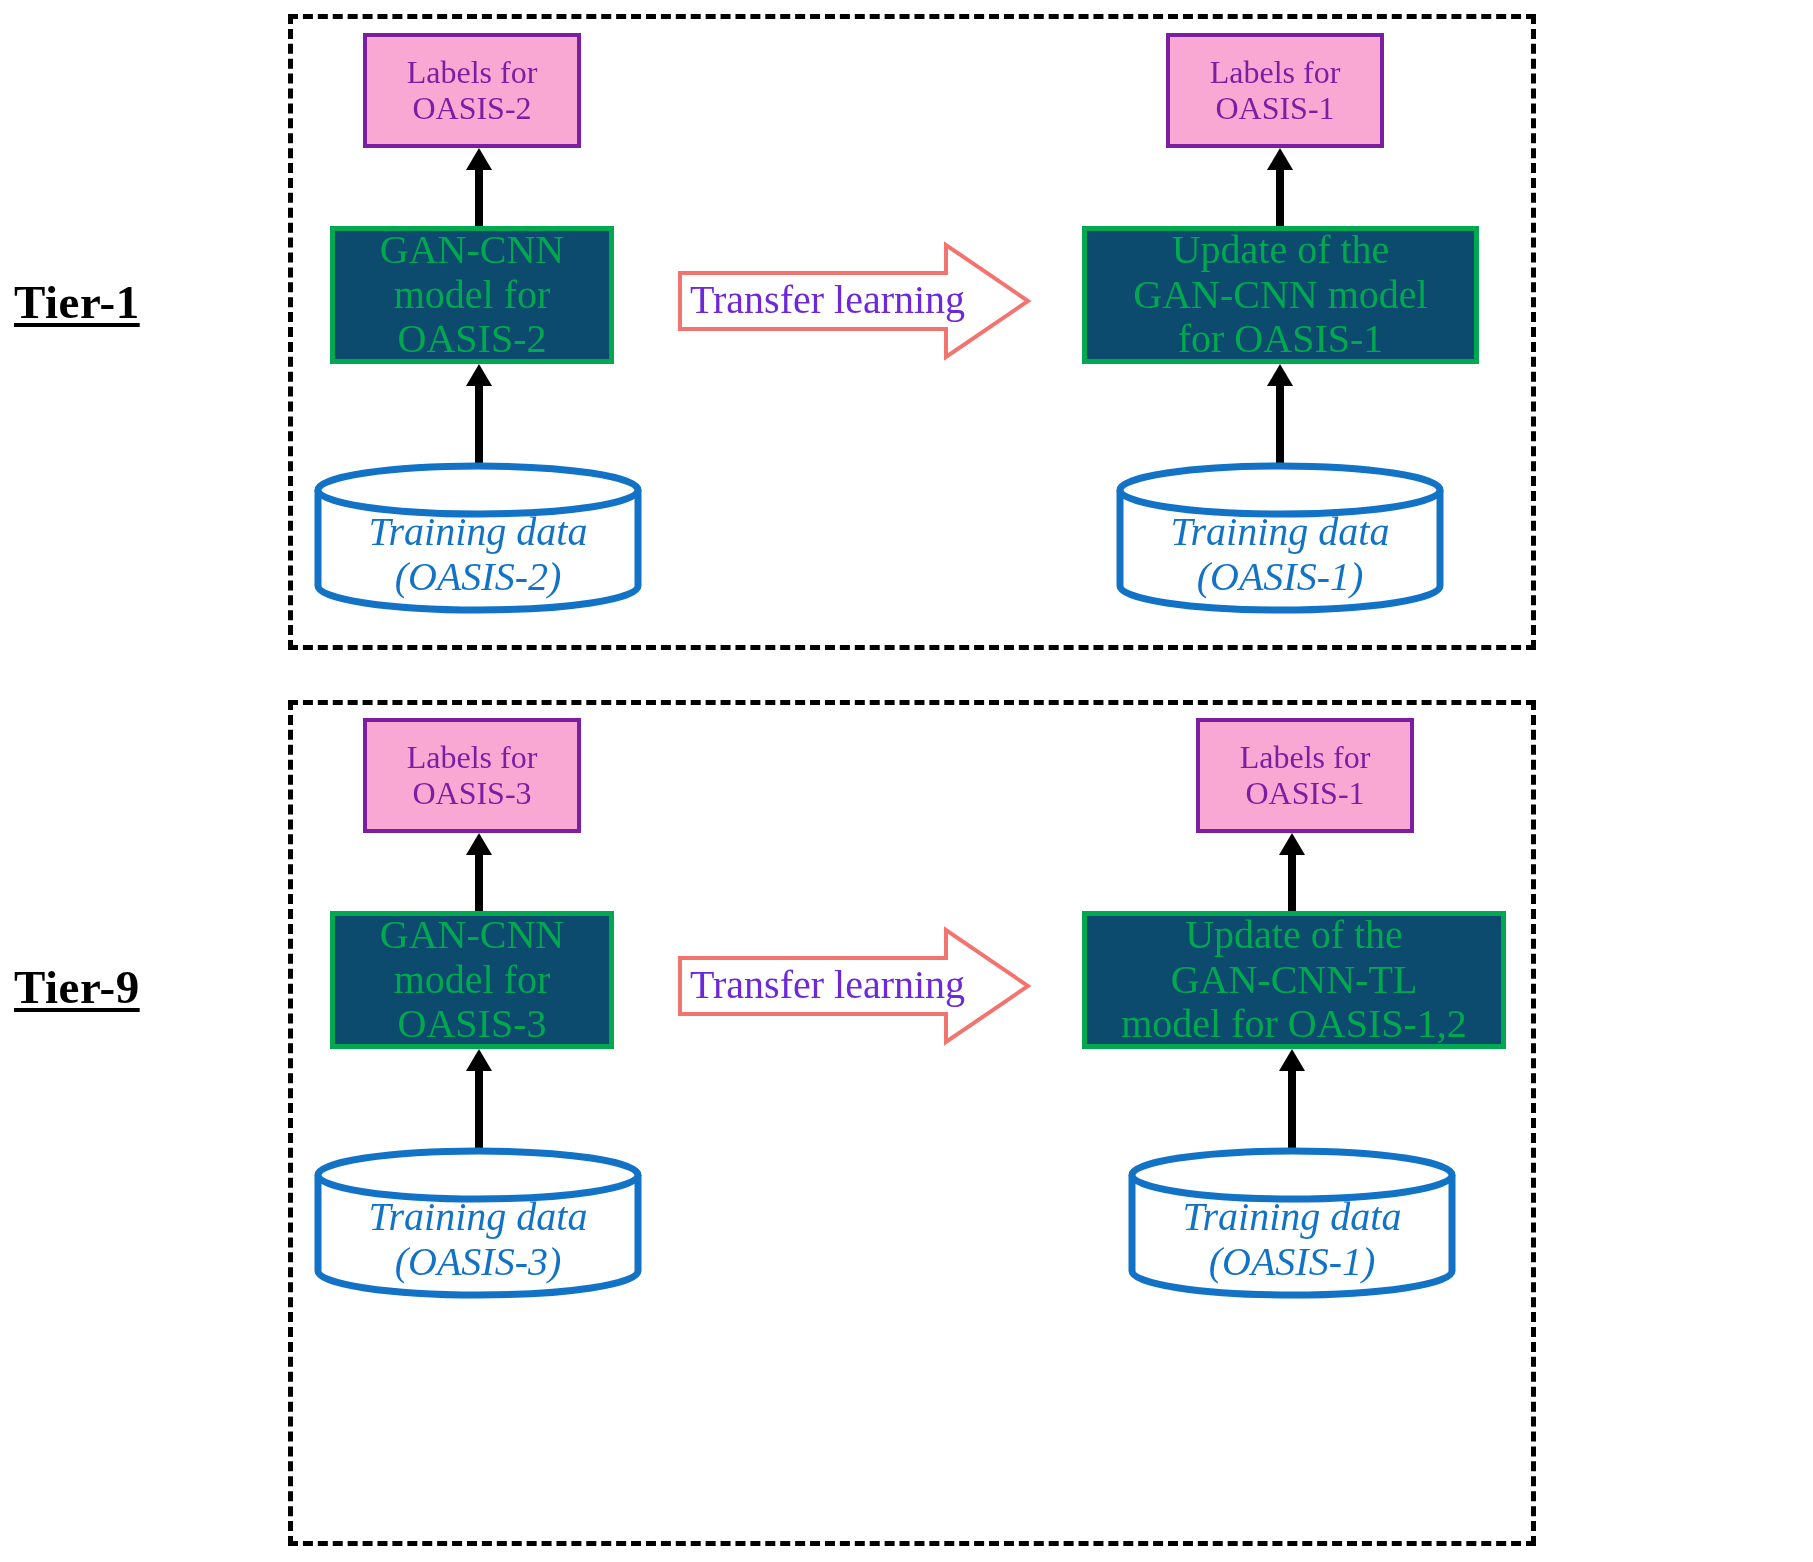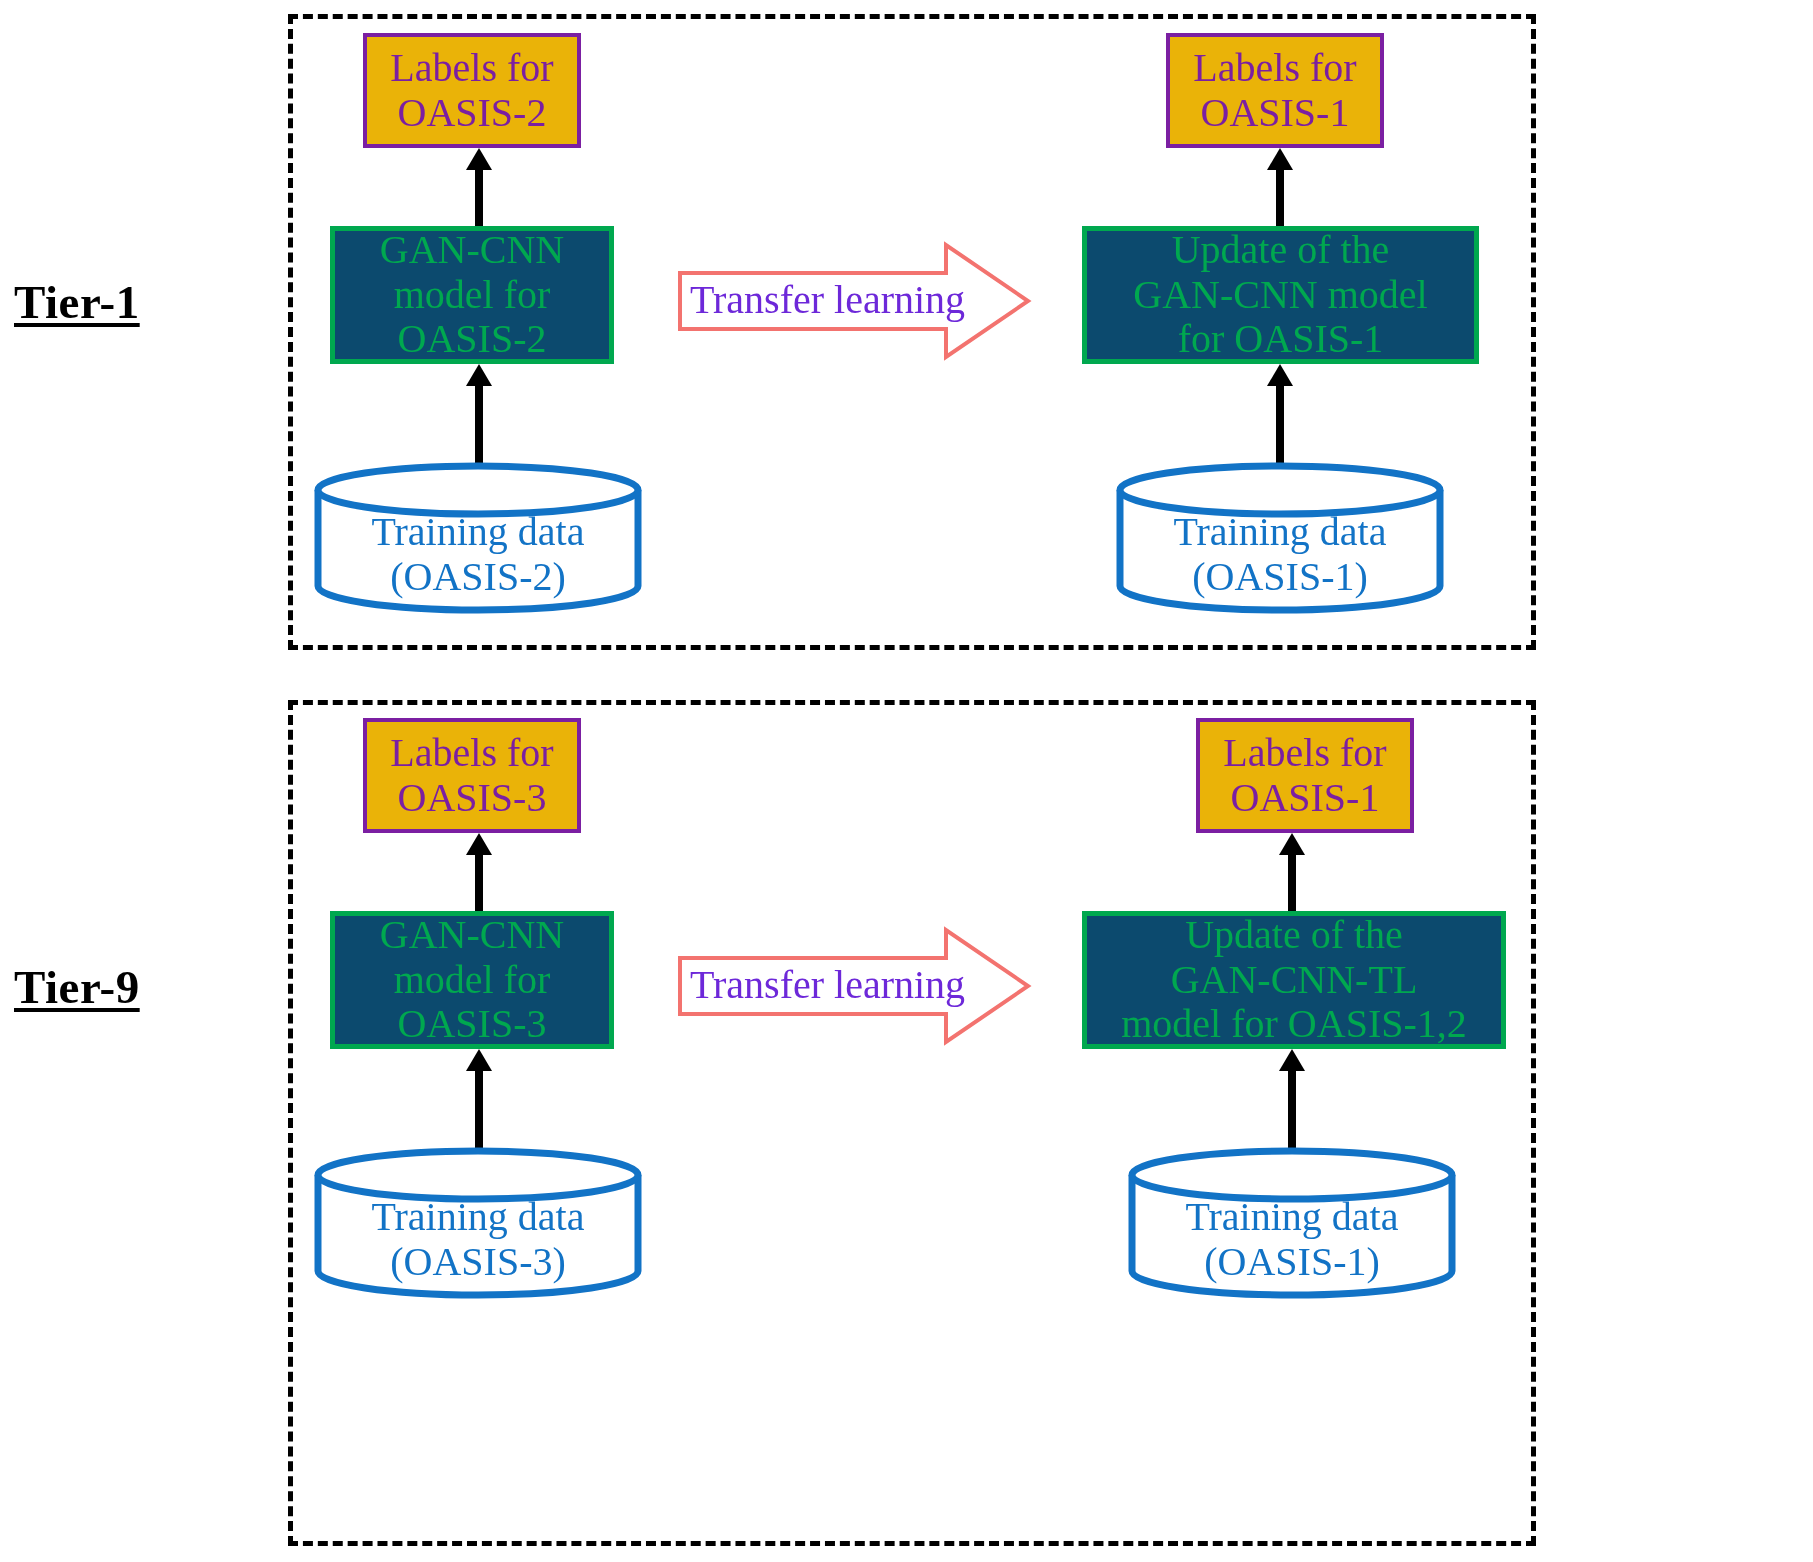--- a/index.html
+++ b/index.html
@@ -15,26 +15,26 @@
   .panel{
     position:absolute;border:5px dashed #000;background:transparent;
     box-sizing:border-box;
   }
   .node{
     position:absolute;box-sizing:border-box;display:flex;
     flex-direction:column;align-items:center;justify-content:center;
     text-align:center;line-height:1.12;white-space:pre-line;
   }
   .label-box{
-    border:4px solid #7B1FA2;color:#7B1FA2;font-size:40px;background:#eab308;
+    border:4px solid #7B1FA2;color:#7B1FA2;font-size:32px;background:#f9a8d4;
   }
   .model-box{
     border:5px solid #00A84F;color:#00A84F;font-size:40px;background:#0c4a6e;
   }
-  .cyl{color:#1273C6;font-size:40px;}
+  .cyl{color:#1273C6;font-size:40px;font-style:italic;}
   .cyl svg{position:absolute;left:0;top:0;width:100%;height:100%;}
   .cyl .cyl-text{position:relative;z-index:2;padding-top:34px;line-height:1.12;}
   .arrow-v{position:absolute;}
   .arrow-v svg{display:block;}
   .tl-arrow{position:absolute;}
   .tl-arrow svg{display:block;overflow:visible;}
   .tl-text{
     position:absolute;color:#6d28d9;font-size:40px;white-space:nowrap;
     text-align:center;
   }

